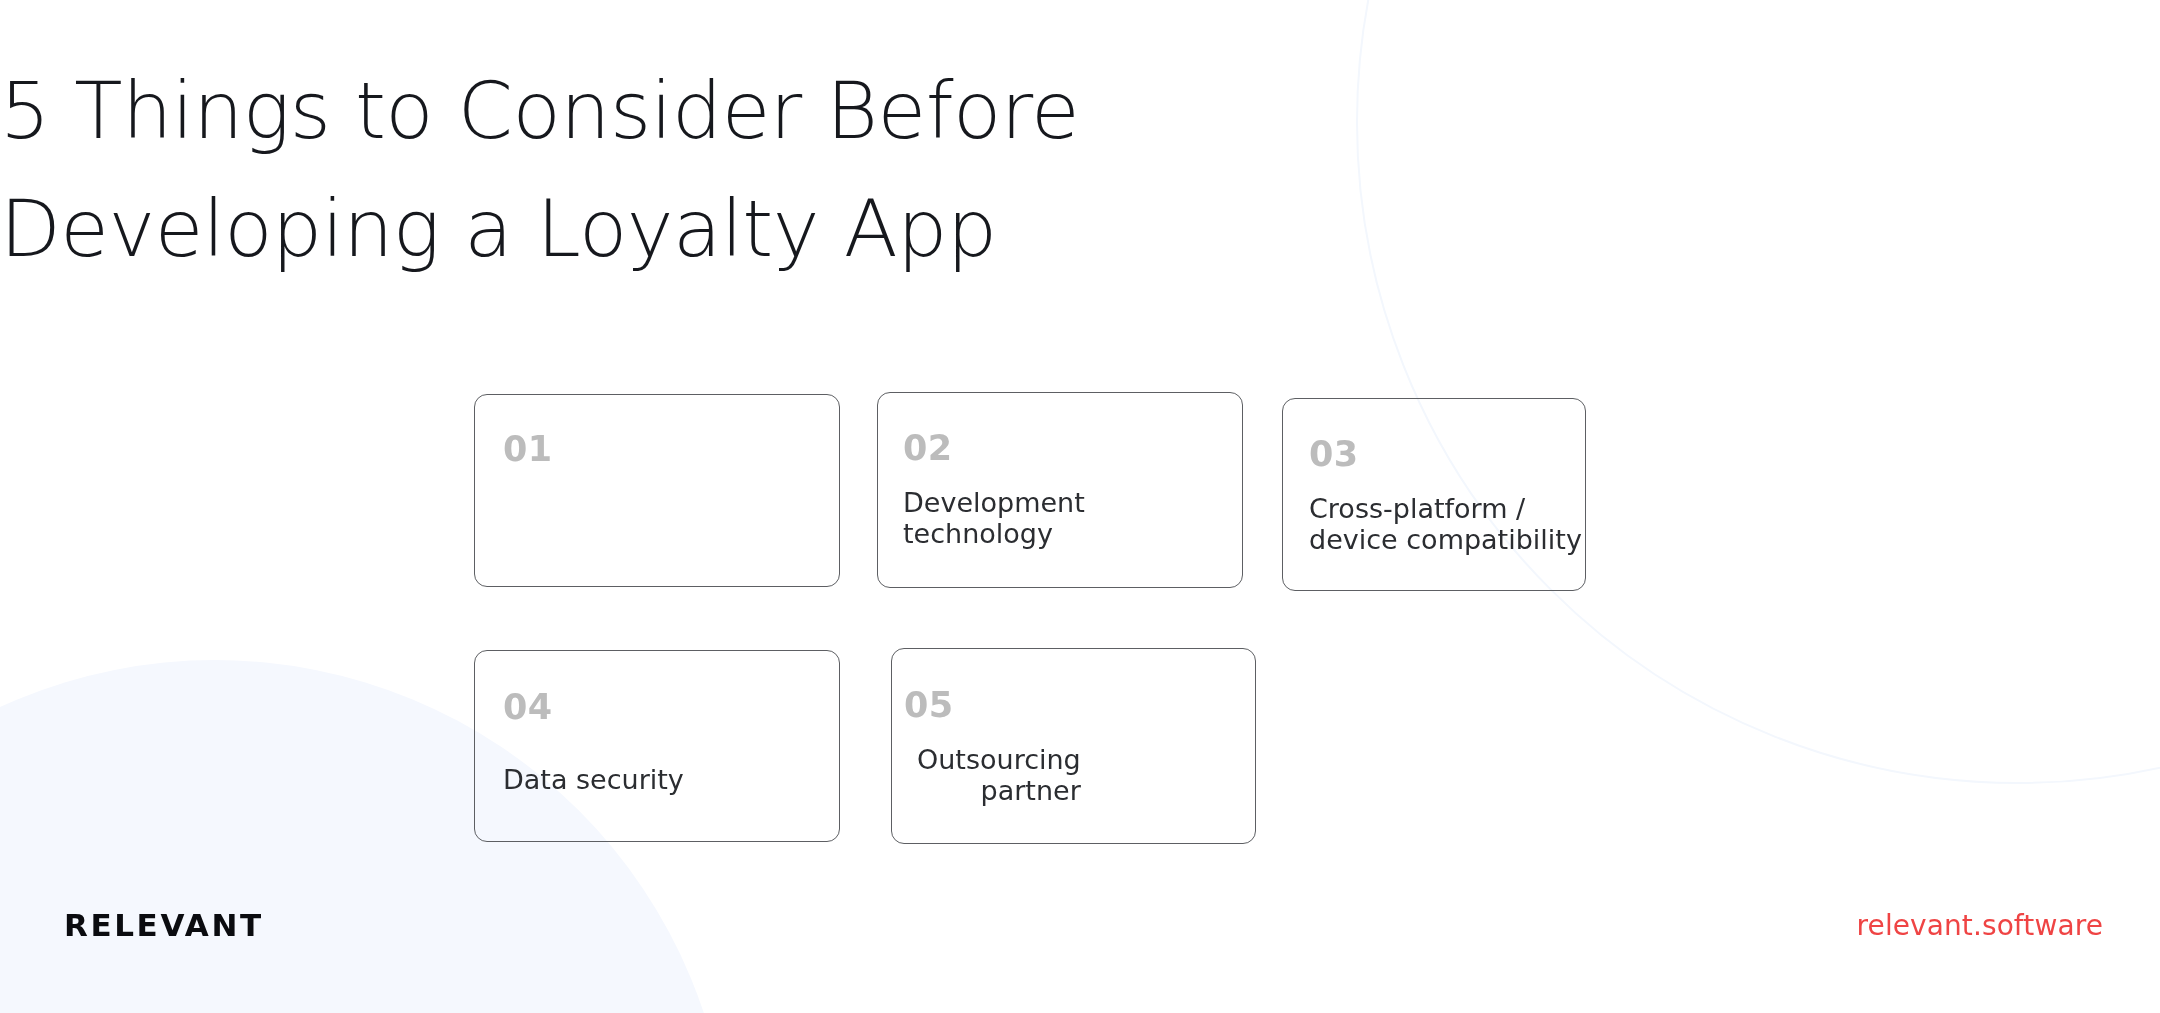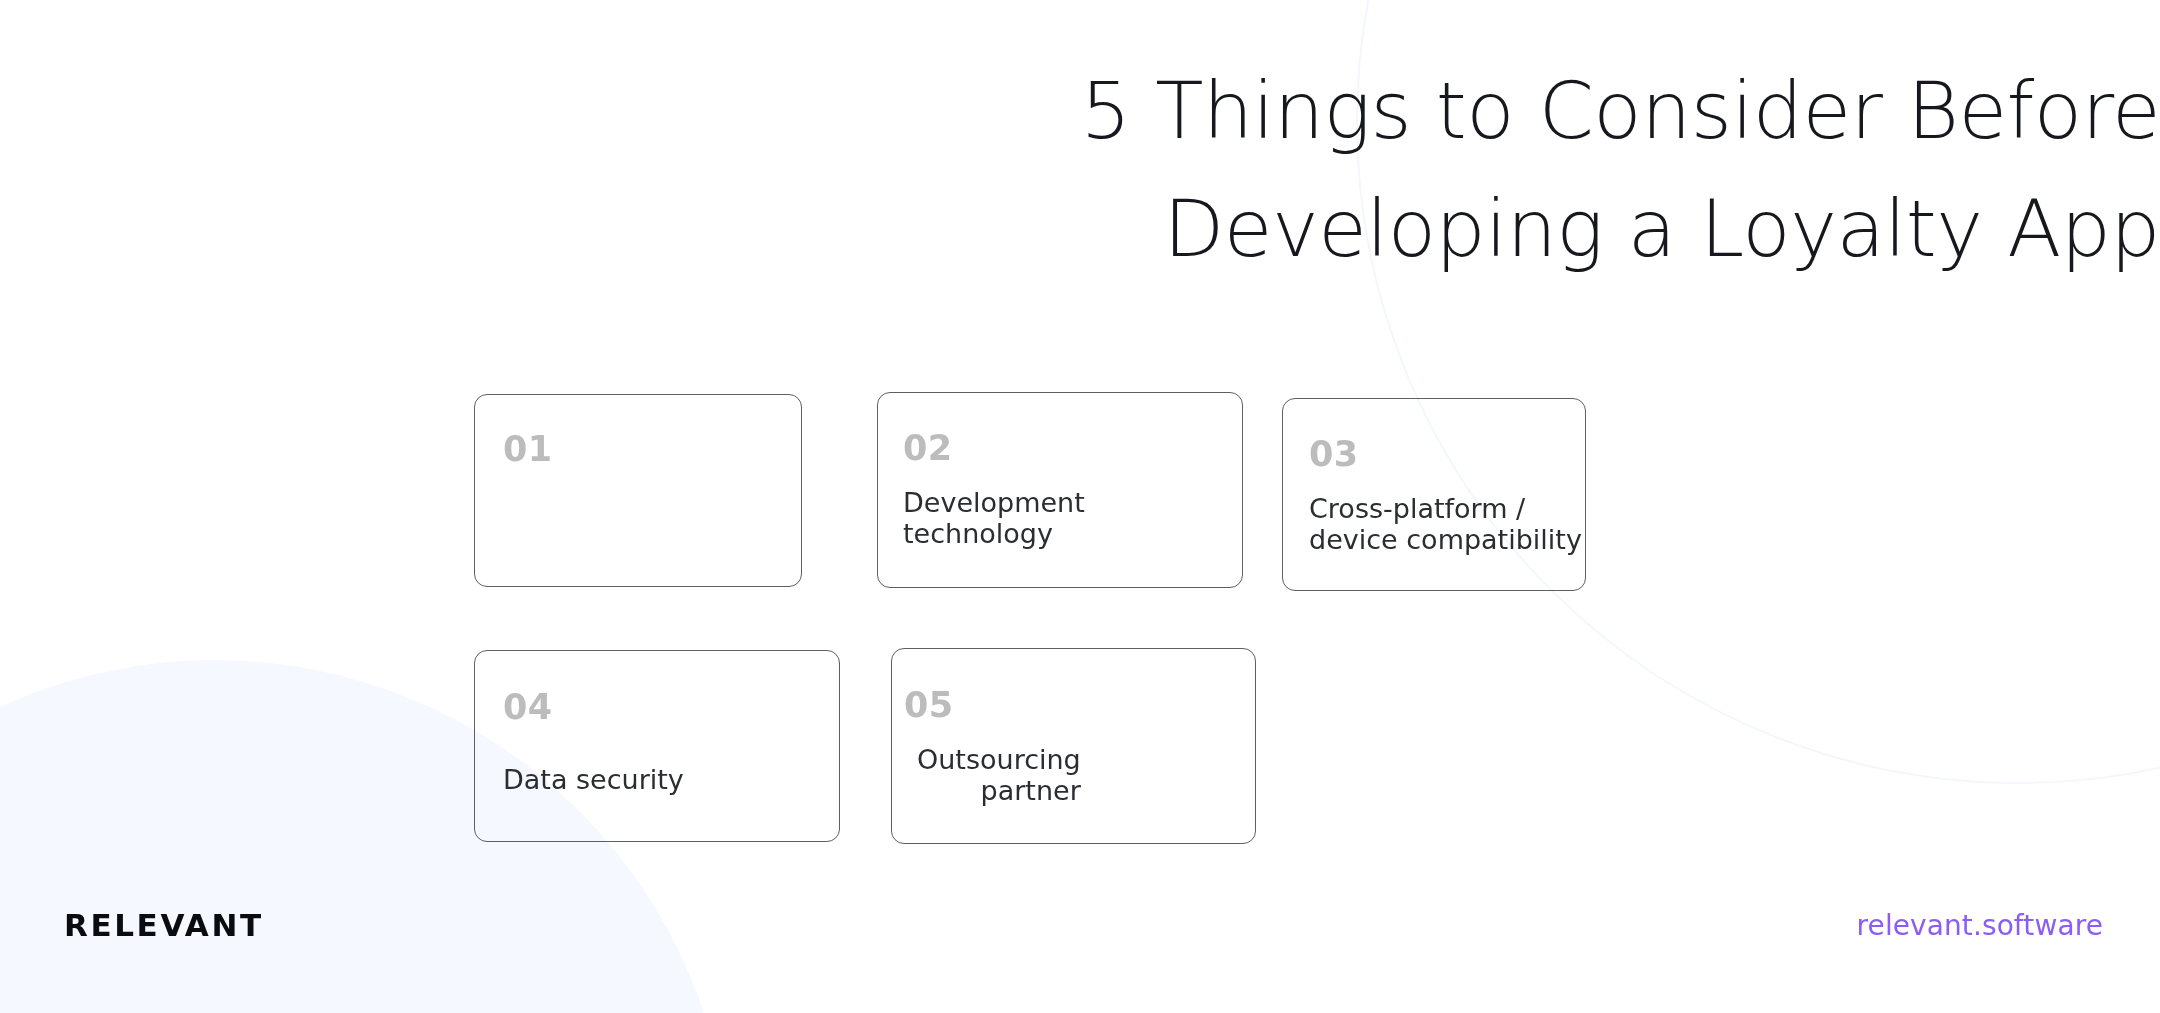--- a/index.html
+++ b/index.html
@@ -46,22 +46,21 @@
   .slide {
     position: absolute;
     inset: 0;
   }
 
   .title-block {
     position: absolute;
     left: 0;
     right: 0;
     top: 52px;
-    text-align: right;
-    margin-left: 39px;
+    text-align: left;
   }
   .title-line {
     display: block;
     font-family: "DejaVu Sans", sans-serif;
     font-weight: 300;
     font-size: 79px;
     line-height: 118px;
     letter-spacing: -0.5px;
     color: #16181d;
     white-space: nowrap;
@@ -88,21 +87,21 @@
     position: absolute;
     font-family: "DejaVu Sans", sans-serif;
     font-weight: 400;
     font-size: 27px;
     line-height: 31px;
     color: #2b2d31;
     white-space: pre-line;
   }
 
   
-  #card-1 { left: 474px;  top: 394px; width: 328px; height: 193px; }
+  #card-1 { left: 474px;  top: 394px; width: 366px; height: 193px; }
   #card-2 { left: 877px;  top: 392px; width: 366px; height: 196px; }
   #card-3 { left: 1282px; top: 398px; width: 304px; height: 193px; }
   #card-4 { left: 474px;  top: 650px; width: 366px; height: 192px; }
   #card-5 { left: 891px;  top: 648px; width: 365px; height: 196px; }
 
   #card-1 .card-number { left: 28px; top: 37px; }
   #card-2 .card-number { left: 25px; top: 38px; }
   #card-3 .card-number { left: 26px; top: 38px; }
   #card-4 .card-number { left: 28px; top: 39px; }
   #card-5 .card-number { left: 12px; top: 39px; }
@@ -126,21 +125,21 @@
     line-height: 1;
   }
   .footer-url {
     position: absolute;
     right: 57px;
     top: 912px;
     font-family: "DejaVu Sans", sans-serif;
     font-weight: 400;
     font-size: 28px;
     letter-spacing: 0.1px;
-    color: #8b5cf6;
+    color: #ef4444;
     line-height: 1;
   }
 </style>
 </head>
 <body>
 
 <div class="decor-layer">
   <div class="decor-circle"></div>
   <div class="decor-arc"></div>
 </div>

